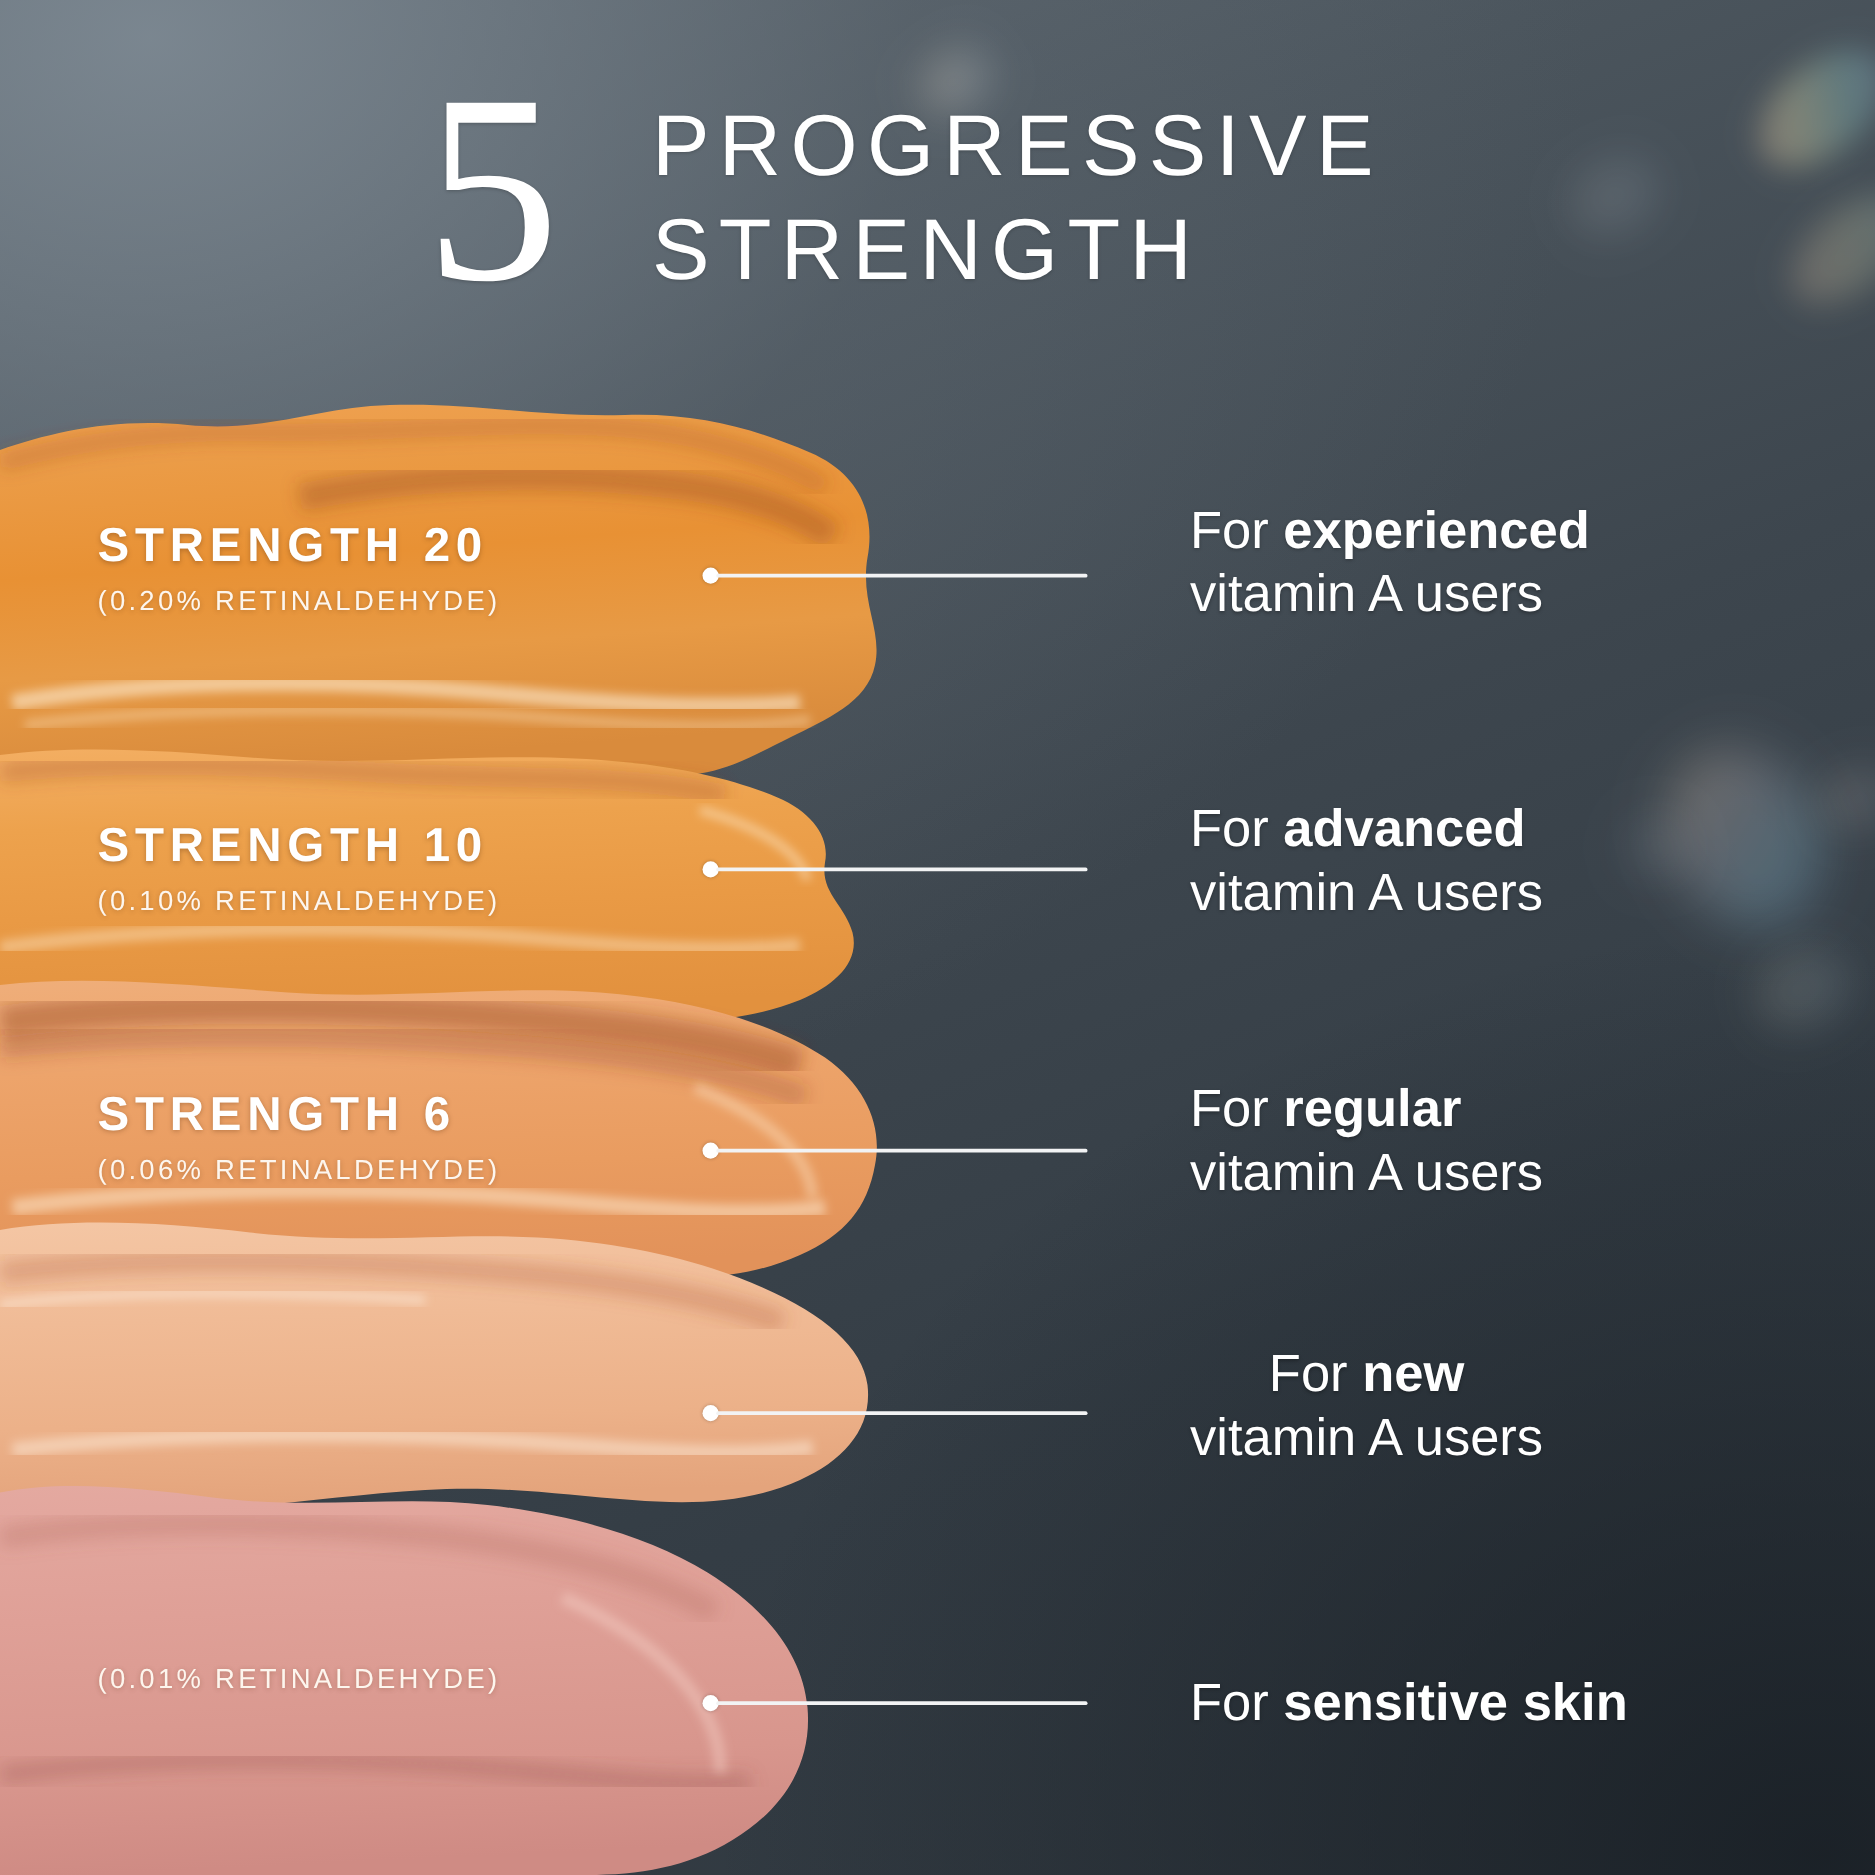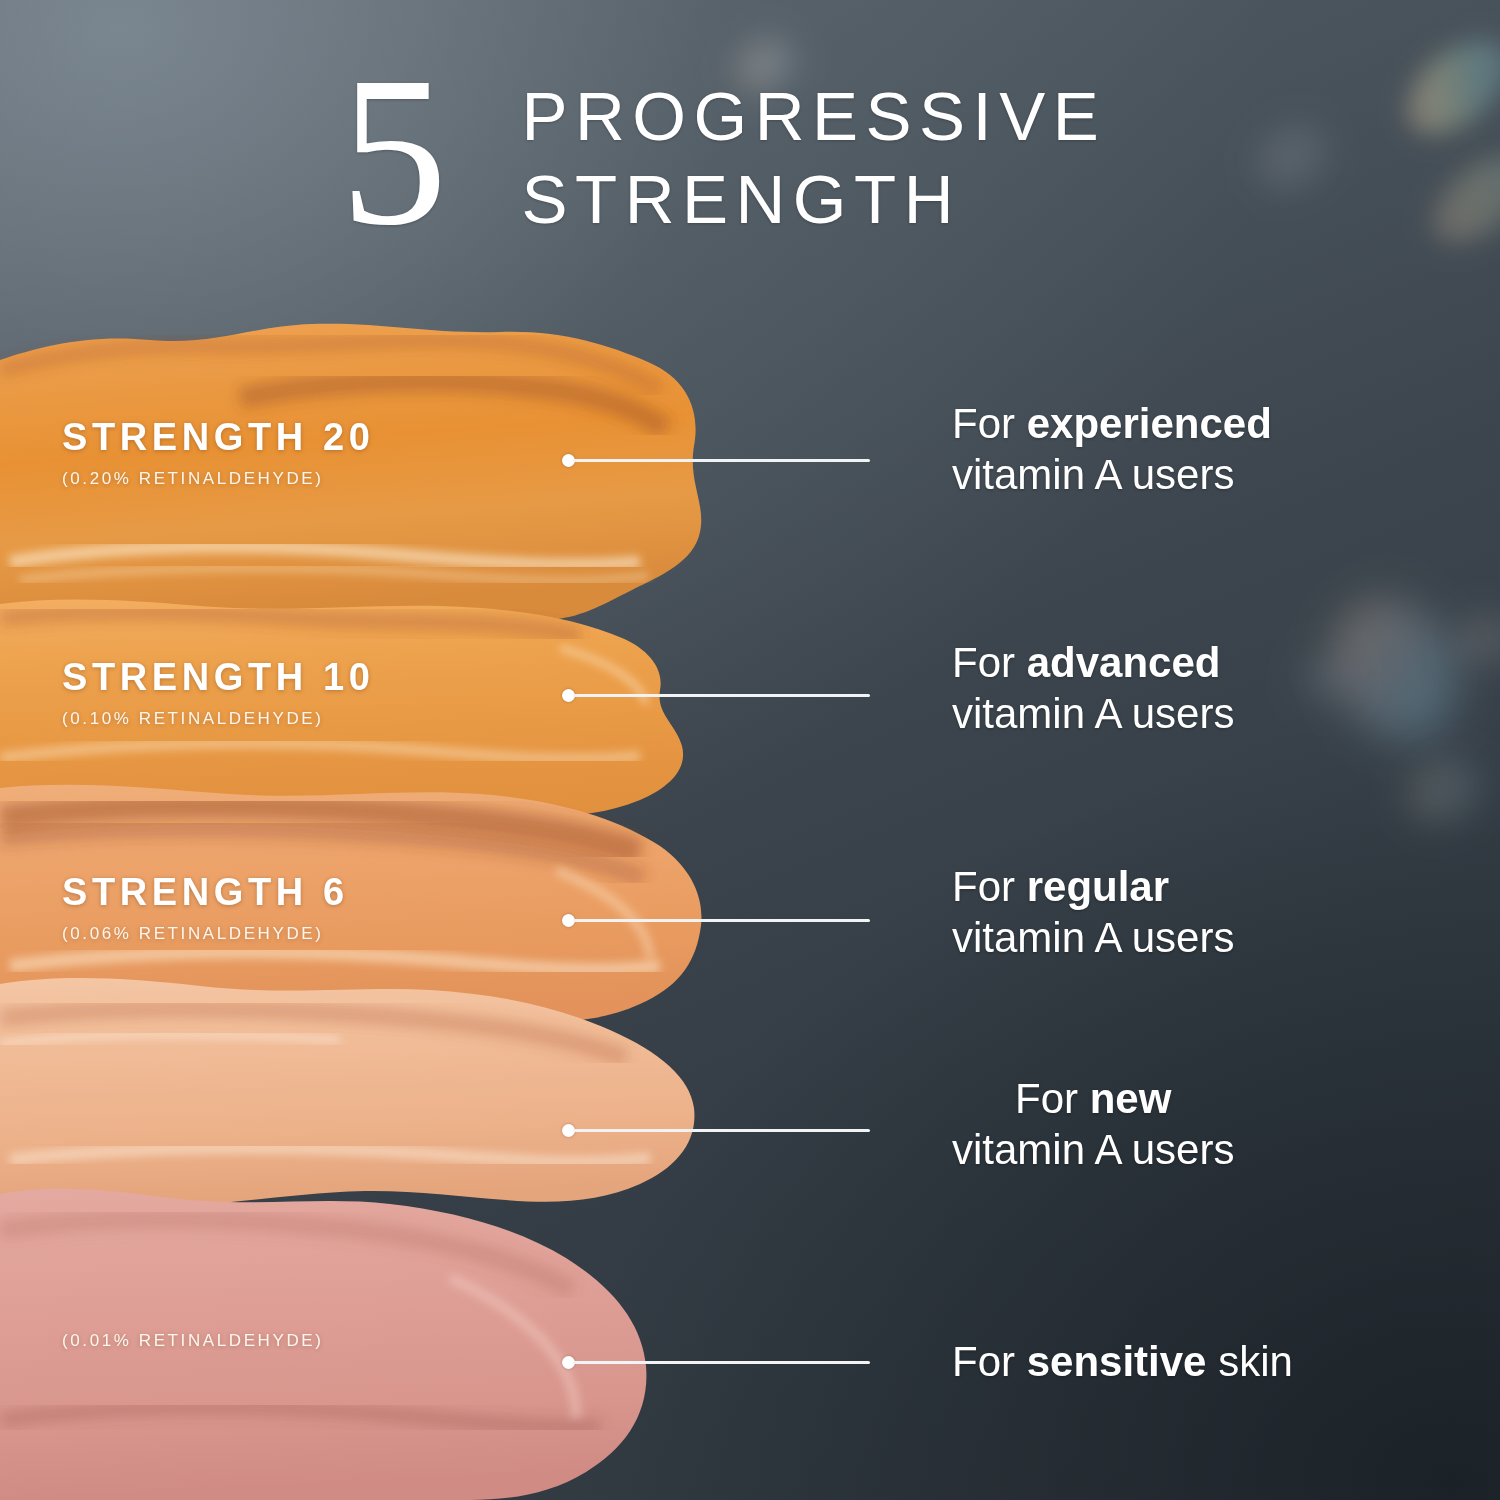--- a/index.html
+++ b/index.html
@@ -51,27 +51,27 @@
     text-shadow:0 1px 3px rgba(0,0,0,.22);
   }
   #titlewords{ padding-top:14px;margin-left:40px; }
   #titlewords div{
     font-size:69px; line-height:1.20; font-weight:300;
     letter-spacing:7.5px; white-space:nowrap;
     text-shadow:0 1px 3px rgba(0,0,0,.22);
   }
 
   
-  .slabel{ position:absolute; left:62px; color:#fff; }
+  .slabel{ position:absolute; left:78px; color:#fff; }
   .slabel .main{
     font-size:38px; font-weight:700; letter-spacing:4.6px; line-height:1;
     white-space:nowrap; text-shadow:0 1px 4px rgba(90,45,15,.35);
   }
   .slabel .sub{
-    font-size:17px; font-weight:400; letter-spacing:2.6px; line-height:1;
+    font-size:22px; font-weight:400; letter-spacing:2.6px; line-height:1;
     margin-top:14px; white-space:nowrap; color:#fdf6ee;
     text-shadow:0 1px 4px rgba(90,45,15,.30);
   }
 
   
   .connector{ position:absolute; height:20px; }
   .connector .dot{
     position:absolute; left:0; top:4px; width:13px; height:13px;
     border-radius:50%; background:#ffffff;
     box-shadow:0 0 3px rgba(0,0,0,.25);
@@ -82,21 +82,21 @@
   }
 
   
   .desc{ position:absolute; left:952px; color:#fff; }
   .desc .l1, .desc .l2{
     font-size:42px; line-height:1.22; white-space:nowrap;
     text-shadow:0 1px 3px rgba(0,0,0,.30);
   }
   .desc .reg{ font-weight:400; }
   .desc .bold{ font-weight:700; }
-  .desc .tail{ font-weight:400; }
+  .desc .tail{ font-weight:700; }
 </style>
 </head>
 <body>
 
 <div id="stage">
 
   <div class="flare f1"></div>
   <div class="flare f2"></div>
   <div class="flare f3"></div>
   <div class="flare f4"></div>

